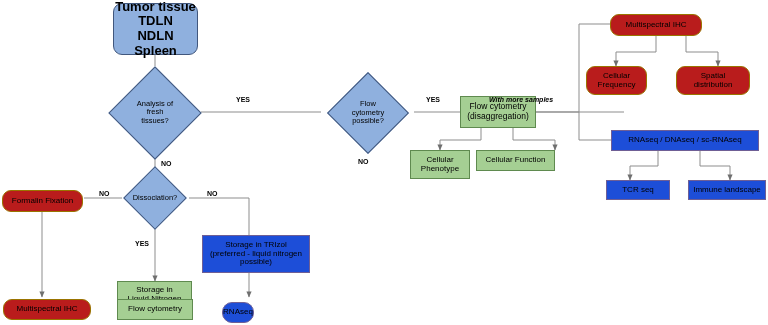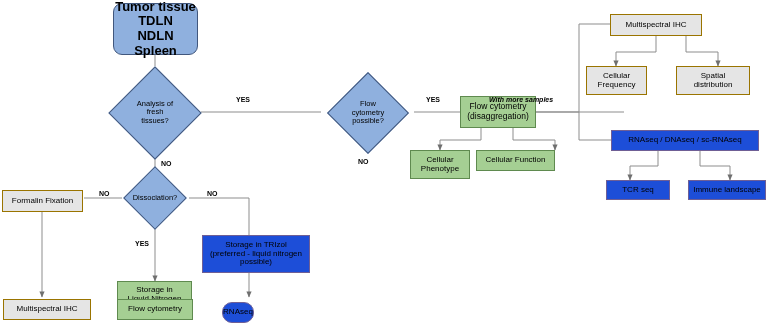--- a/index.html
+++ b/index.html
@@ -30,21 +30,21 @@
     color:#000000;
     line-height:1.12;
     border:1px solid #6b6b6b;
     z-index:2;
   }
   .node span{display:block;width:100%;}
 
   
   .blue   {background:#8fb0de; border-color:#41577d;}
   .green  {background:#a5cf93; border-color:#5f8a4f;}
-  .orange {background:#e5e5e5; border-color:#9a7400;}
+  .orange {background:#b91c1c; border-color:#9a7400;border-radius:9px;}
   .purple {background:#1d4ed8; border-color:#6f5f95;}
 
   
   .rounded{border-radius:9px;}
 
   
   .diamond{
     border:none;
     background:transparent;
   }

